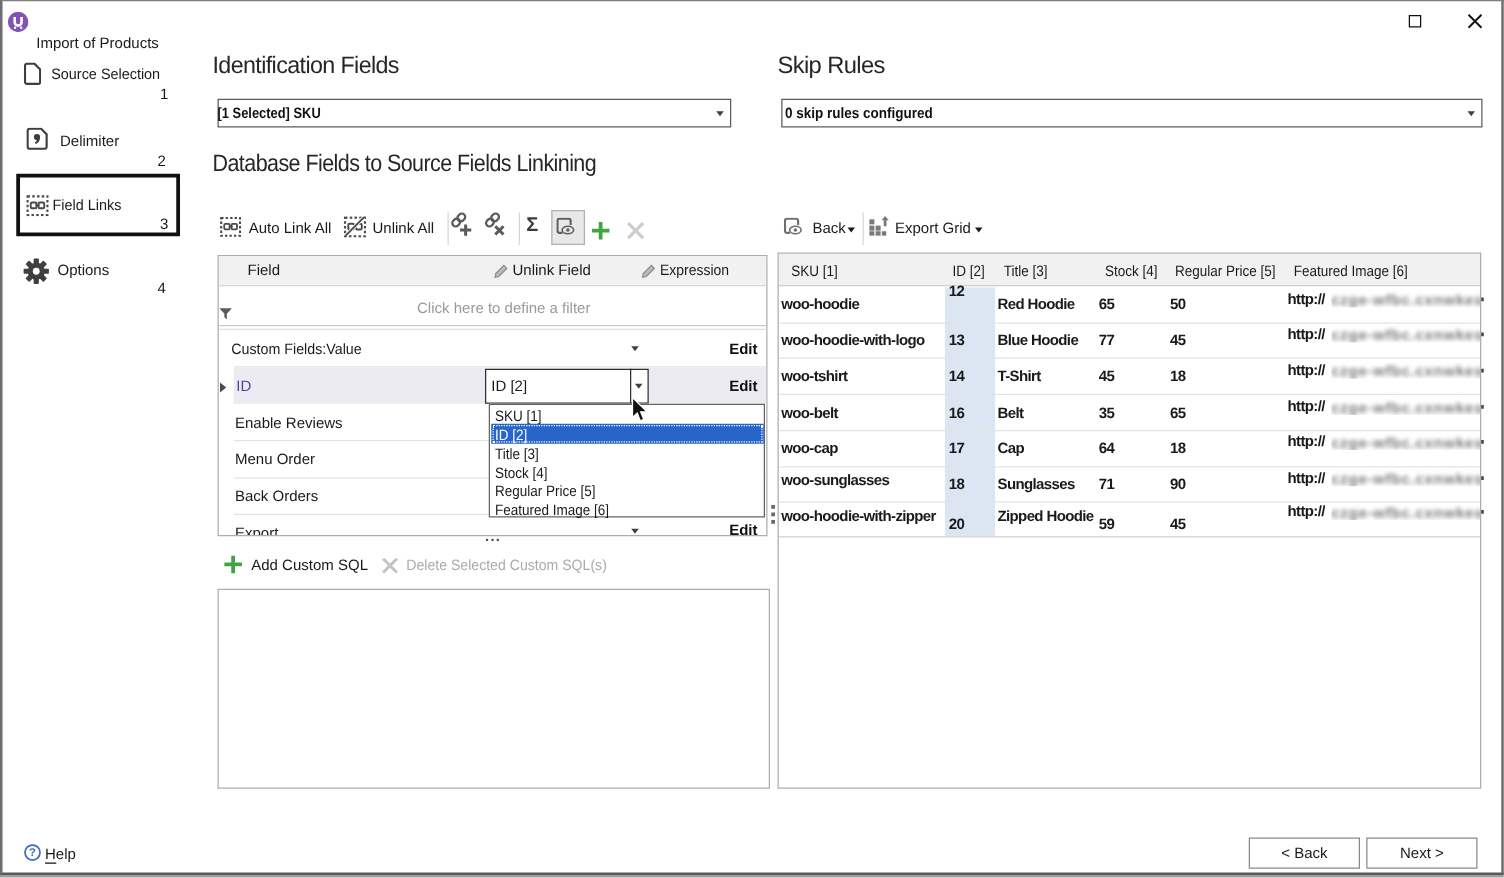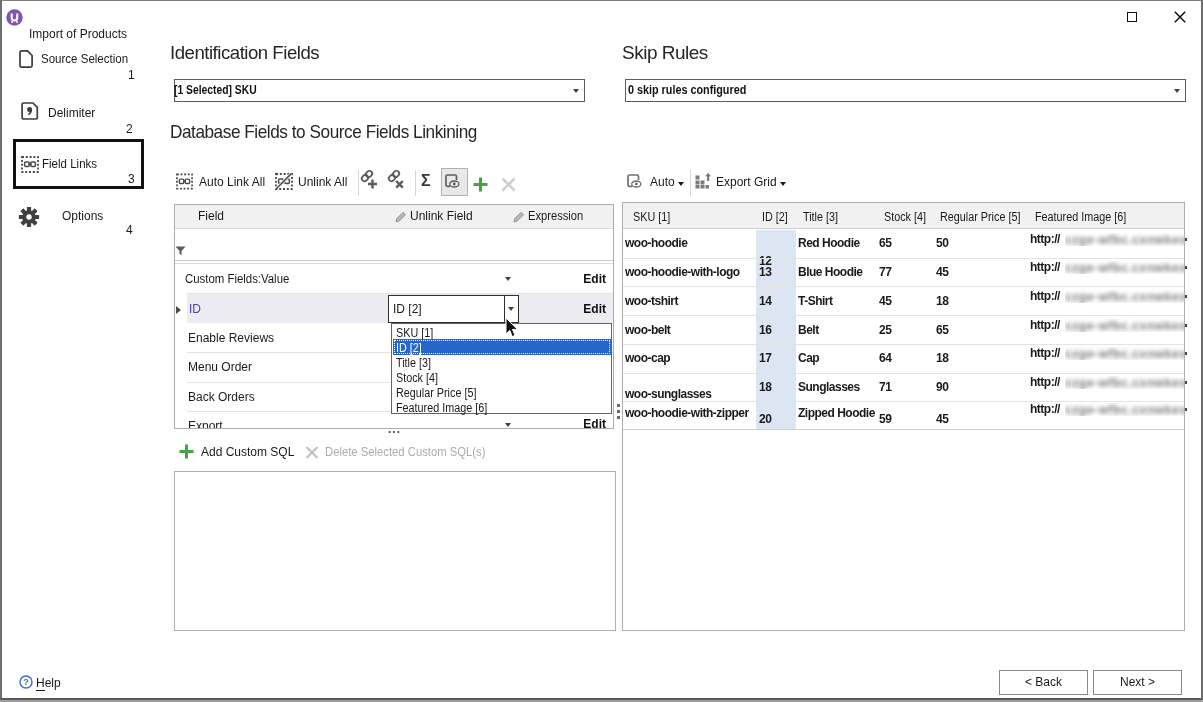--- a/index.html
+++ b/index.html
@@ -66,21 +66,21 @@
       <rect x="0.8" y="8.1" width="4" height="3.8" rx="0.6"></rect>
       <rect x="15.2" y="8.1" width="4" height="3.8" rx="0.6"></rect>
       <rect x="8.1" y="0.8" width="3.8" height="4" rx="0.6" transform="rotate(45 10 10)"></rect>
       <rect x="8.1" y="15.2" width="3.8" height="4" rx="0.6" transform="rotate(45 10 10)"></rect>
       <rect x="0.8" y="8.1" width="4" height="3.8" rx="0.6" transform="rotate(45 10 10)"></rect>
       <rect x="15.2" y="8.1" width="4" height="3.8" rx="0.6" transform="rotate(45 10 10)"></rect>
     </g>
   </g>
   <circle cx="10" cy="10" r="2.5" fill="#fff"></circle>
 </svg>
-<div class="abs" style="left:60px;top:208px">Options</div>
+<div class="abs" style="left:44px;top:208px">Options</div>
 <div class="abs" style="left:124px;top:222px">4</div>
 
 <div class="abs hdr" style="left:168px;top:41px;transform:scaleX(0.98);transform-origin:left top">Identification Fields</div>
 <div class="abs hdr" style="left:620px;top:41px">Skip Rules</div>
 <div class="abs hdr" style="left:168px;top:120px;transform:scaleX(0.905);transform-origin:left top">Database Fields to Source Fields Linkining</div>
 
 <div class="dd" style="left:172px;top:78px;width:411px;">
   <div class="t" style="left:-1px;top:3px;transform:scaleX(0.86);transform-origin:left top">[1 Selected] SKU</div>
   <div class="caret" style="right:5px;top:9px"></div>
 </div>
@@ -132,21 +132,21 @@
 </svg>
 <svg class="abs" style="left:499px;top:176px" width="15" height="15" viewBox="0 0 15 15">
   <path d="M1.5 1.5 l12 12 M13.5 1.5 l-12 12" stroke="#cdcdcd" stroke-width="2.6"></path>
 </svg>
 
 <svg class="abs" style="left:625px;top:173px" width="15" height="14" viewBox="0 0 15 14">
   <path d="M5 12.3 H2.5 A1.5 1.5 0 0 1 1 10.8 V2.5 A1.5 1.5 0 0 1 2.5 1 H10 A1.5 1.5 0 0 1 11.5 2.5 V6" fill="none" stroke="#6f6f6f" stroke-width="1.7"></path>
   <ellipse cx="9.3" cy="10" rx="4.6" ry="3" fill="none" stroke="#6f6f6f" stroke-width="1.3"></ellipse>
   <circle cx="9.3" cy="10" r="1.4" fill="#6f6f6f"></circle>
 </svg>
-<div class="abs" style="left:648px;top:174px">Auto</div>
+<div class="abs" style="left:648px;top:174px">Back</div>
 <div class="caret" style="left:676px;top:181px;border-top-color:#1a1a1a"></div>
 <div class="sep" style="left:688px;top:169px;height:26px"></div>
 <svg class="abs" style="left:693px;top:171px" width="18" height="17" viewBox="0 0 18 17">
   <g fill="#7a7a7a">
     <rect x="0.5" y="3.5" width="4" height="4"></rect>
         <rect x="0.5" y="8.5" width="4" height="4"></rect>
         <rect x="0.5" y="13" width="4" height="3.5"></rect>
     <rect x="5.5" y="8.5" width="4" height="4"></rect>
         <rect x="5.5" y="13" width="4" height="3.5"></rect>
     <rect x="10.5" y="13" width="3.5" height="3.5"></rect>
@@ -165,20 +165,21 @@
   </svg>
   <div class="abs" style="left:235px;top:4px">Unlink Field</div>
   <svg class="abs" style="left:338px;top:6px" width="12" height="12" viewBox="0 0 12 12">
     <path d="M1 10.8 l0.6 -3 l6.5 -6.5 l2.4 2.4 l-6.5 6.5 z" fill="#b9b9b9" stroke="#8a8a8a" stroke-width="0.9"></path>
   </svg>
   <div class="abs" style="left:353px;top:4px;transform:scaleX(0.93);transform-origin:left top">Expression</div>
 
   <svg class="abs" style="left:0px;top:41px" width="11" height="10" viewBox="0 0 11 10">
     <path d="M0.5 0.5 h10 l-4 4.4 v4.6 l-2 -1.7 v-2.9 z" fill="#5a5a5a"></path>
   </svg>
+  <div class="abs" style="left:23px;top:34px;width:410px;text-align:center;color:#9a9a9a">Click here to define a filter</div>
   <div class="abs" style="left:0;top:55px;width:440px;height:1px;background:#c9c9c9"></div>
   <div class="abs" style="left:0;top:58px;width:440px;height:1px;background:#dedede"></div>
 
   <div class="abs" style="left:10px;top:67px;transform:scaleX(0.95);transform-origin:left top">Custom Fields:Value</div>
   <div class="caret" style="left:330px;top:72px"></div>
   <div class="edit" style="left:383px;top:67px;width:48px;text-align:right">Edit</div>
   <div class="cellline" style="left:12px;top:88px;width:426px"></div>
 
   <div class="abs" style="left:12px;top:89px;width:427px;height:29px;background:#ebebf1"></div>
   <div class="abs" style="left:1px;top:101px;width:0;height:0;border-top:4px solid transparent;border-bottom:4px solid transparent;border-left:5px solid #4a4a4a"></div>
@@ -236,21 +237,21 @@
   <div class="abs" style="left:10px;top:7px;transform:scaleX(0.9);transform-origin:left top">SKU [1]</div>
   <div class="abs" style="left:139px;top:7px;transform:scaleX(0.9);transform-origin:left top">ID [2]</div>
   <div class="abs" style="left:180px;top:7px;transform:scaleX(0.9);transform-origin:left top">Title [3]</div>
   <div class="abs" style="left:261px;top:7px;transform:scaleX(0.9);transform-origin:left top">Stock [4]</div>
   <div class="abs" style="left:317px;top:7px;transform:scaleX(0.9);transform-origin:left top">Regular Price [5]</div>
   <div class="abs" style="left:412px;top:7px;transform:scaleX(0.9);transform-origin:left top">Featured Image [6]</div>
 
   <div class="abs" style="left:133px;top:27px;width:40px;height:199px;background:#dbe6f2"></div>
 
   <div class="abs bold" style="left:2px;top:33.4px">woo-hoodie</div>
-  <div class="abs bold" style="left:136px;top:51px">12</div>
+  <div class="abs bold" style="left:136px;top:23px">12</div>
   <div class="abs bold" style="left:175px;top:33.4px">Red Hoodie</div>
   <div class="abs bold" style="left:256px;top:33.4px">65</div>
   <div class="abs bold" style="left:313px;top:33.4px">50</div>
   <div class="abs bold" style="left:407px;top:28.6px">http://</div>
   <div class="abs" style="left:442px;top:29.6px;width:119px;height:13px;overflow:hidden"><span style="color:#7b7b7b;filter:blur(1.9px);font-weight:bold;font-size:12px;letter-spacing:0.6px;white-space:nowrap;display:inline-block">czge-wfbc.cxnwkesfparc</span></div>
   <div class="cellline" style="left:0;top:54.7px;width:561px"></div>
   <div class="abs bold" style="left:2px;top:62.1px">woo-hoodie-with-logo</div>
   <div class="abs bold" style="left:136px;top:62.1px">13</div>
   <div class="abs bold" style="left:175px;top:62.1px">Blue Hoodie</div>
   <div class="abs bold" style="left:256px;top:62.1px">77</div>
@@ -262,34 +263,34 @@
   <div class="abs bold" style="left:136px;top:90.8px">14</div>
   <div class="abs bold" style="left:175px;top:90.8px">T-Shirt</div>
   <div class="abs bold" style="left:256px;top:90.8px">45</div>
   <div class="abs bold" style="left:313px;top:90.8px">18</div>
   <div class="abs bold" style="left:407px;top:86.0px">http://</div>
   <div class="abs" style="left:442px;top:87.0px;width:119px;height:13px;overflow:hidden"><span style="color:#7b7b7b;filter:blur(1.9px);font-weight:bold;font-size:12px;letter-spacing:0.6px;white-space:nowrap;display:inline-block">czge-wfbc.cxnwkesfparc</span></div>
   <div class="cellline" style="left:0;top:112.1px;width:561px"></div>
   <div class="abs bold" style="left:2px;top:119.5px">woo-belt</div>
   <div class="abs bold" style="left:136px;top:119.5px">16</div>
   <div class="abs bold" style="left:175px;top:119.5px">Belt</div>
-  <div class="abs bold" style="left:256px;top:119.5px">25</div>
+  <div class="abs bold" style="left:256px;top:119.5px">35</div>
   <div class="abs bold" style="left:313px;top:119.5px">65</div>
   <div class="abs bold" style="left:407px;top:114.7px">http://</div>
   <div class="abs" style="left:442px;top:115.7px;width:119px;height:13px;overflow:hidden"><span style="color:#7b7b7b;filter:blur(1.9px);font-weight:bold;font-size:12px;letter-spacing:0.6px;white-space:nowrap;display:inline-block">czge-wfbc.cxnwkesfparc</span></div>
   <div class="cellline" style="left:0;top:140.8px;width:561px"></div>
   <div class="abs bold" style="left:2px;top:148.2px">woo-cap</div>
   <div class="abs bold" style="left:136px;top:148.2px">17</div>
   <div class="abs bold" style="left:175px;top:148.2px">Cap</div>
   <div class="abs bold" style="left:256px;top:148.2px">64</div>
   <div class="abs bold" style="left:313px;top:148.2px">18</div>
   <div class="abs bold" style="left:407px;top:143.4px">http://</div>
   <div class="abs" style="left:442px;top:144.4px;width:119px;height:13px;overflow:hidden"><span style="color:#7b7b7b;filter:blur(1.9px);font-weight:bold;font-size:12px;letter-spacing:0.6px;white-space:nowrap;display:inline-block">czge-wfbc.cxnwkesfparc</span></div>
   <div class="cellline" style="left:0;top:169.5px;width:561px"></div>
-  <div class="abs bold" style="left:2px;top:184px">woo-sunglasses</div>
+  <div class="abs bold" style="left:2px;top:174px">woo-sunglasses</div>
   <div class="abs bold" style="left:136px;top:176.9px">18</div>
   <div class="abs bold" style="left:175px;top:176.9px">Sunglasses</div>
   <div class="abs bold" style="left:256px;top:176.9px">71</div>
   <div class="abs bold" style="left:313px;top:176.9px">90</div>
   <div class="abs bold" style="left:407px;top:172.1px">http://</div>
   <div class="abs" style="left:442px;top:173.1px;width:119px;height:13px;overflow:hidden"><span style="color:#7b7b7b;filter:blur(1.9px);font-weight:bold;font-size:12px;letter-spacing:0.6px;white-space:nowrap;display:inline-block">czge-wfbc.cxnwkesfparc</span></div>
   <div class="cellline" style="left:0;top:198.2px;width:561px"></div>
   <div class="abs bold" style="left:2px;top:203.2px">woo-hoodie-with-zipper</div>
   <div class="abs bold" style="left:136px;top:209.2px">20</div>
   <div class="abs bold" style="left:175px;top:203.2px">Zipped Hoodie</div>

